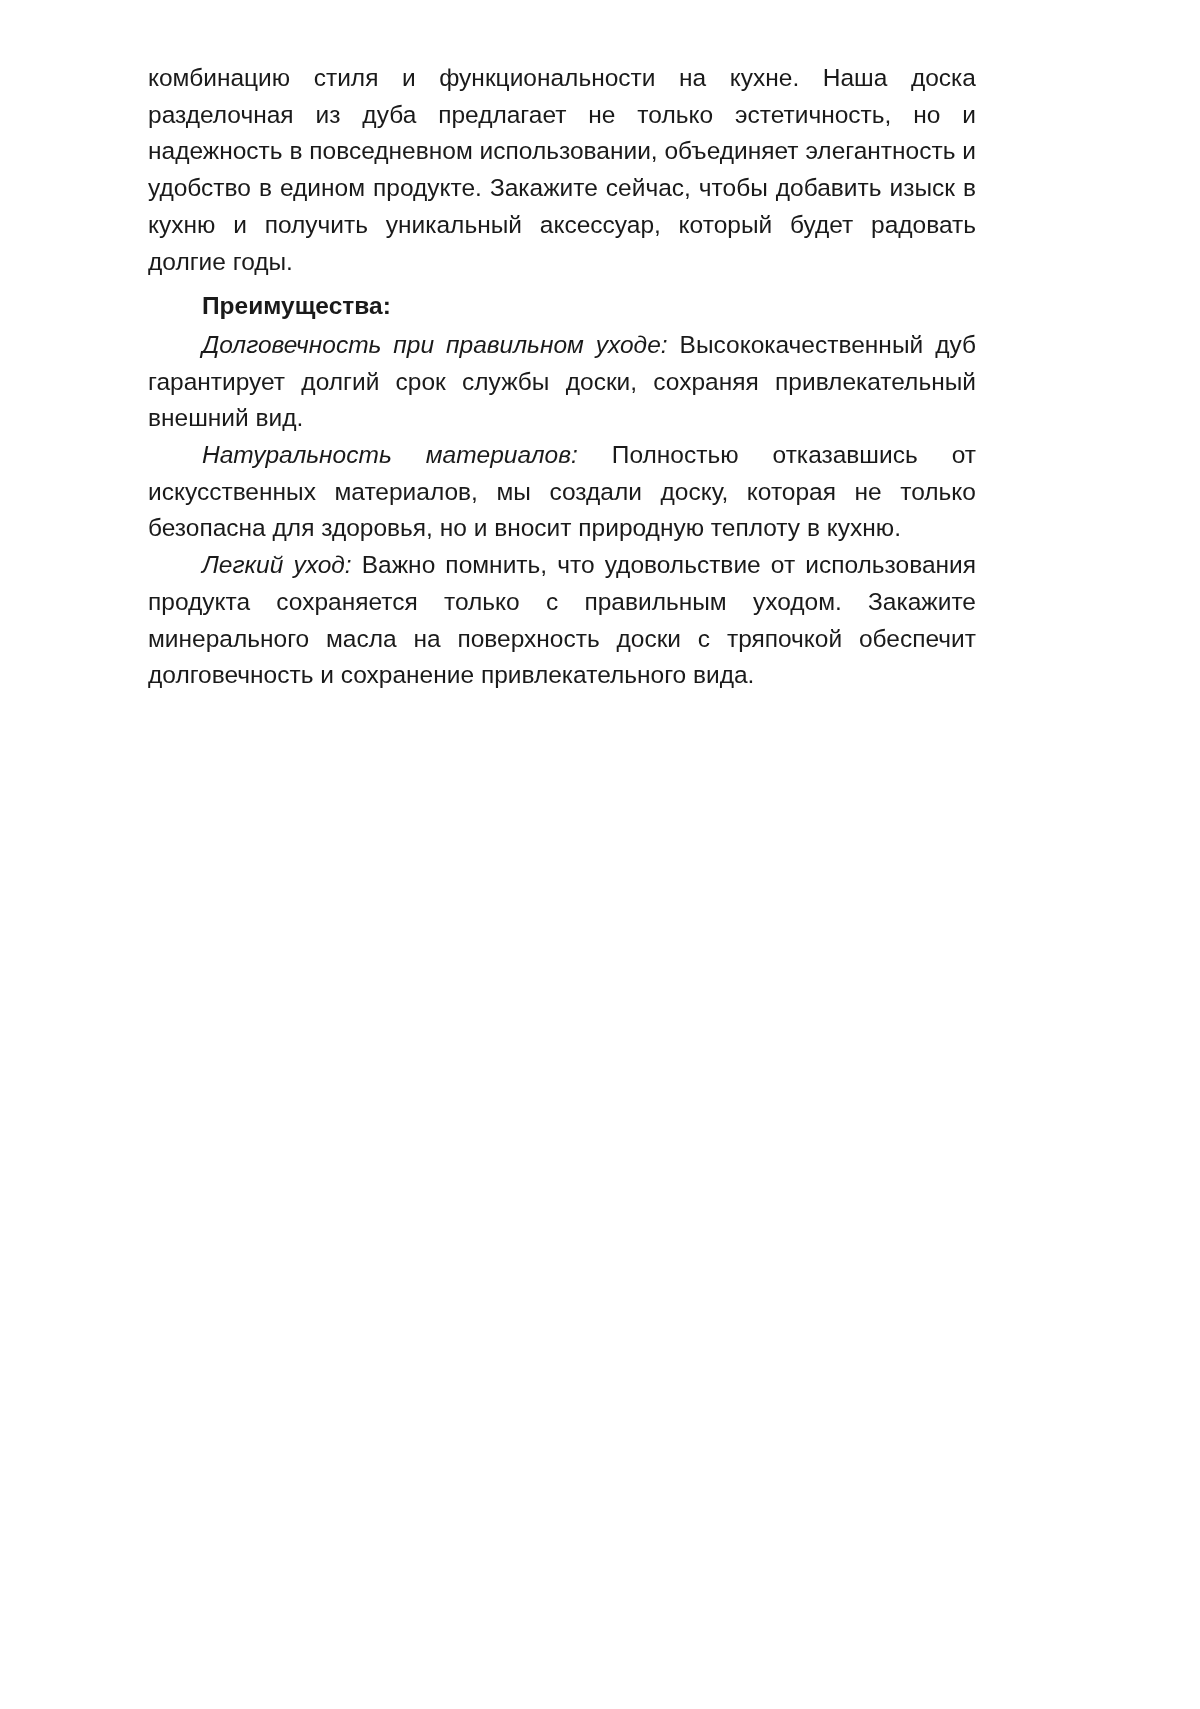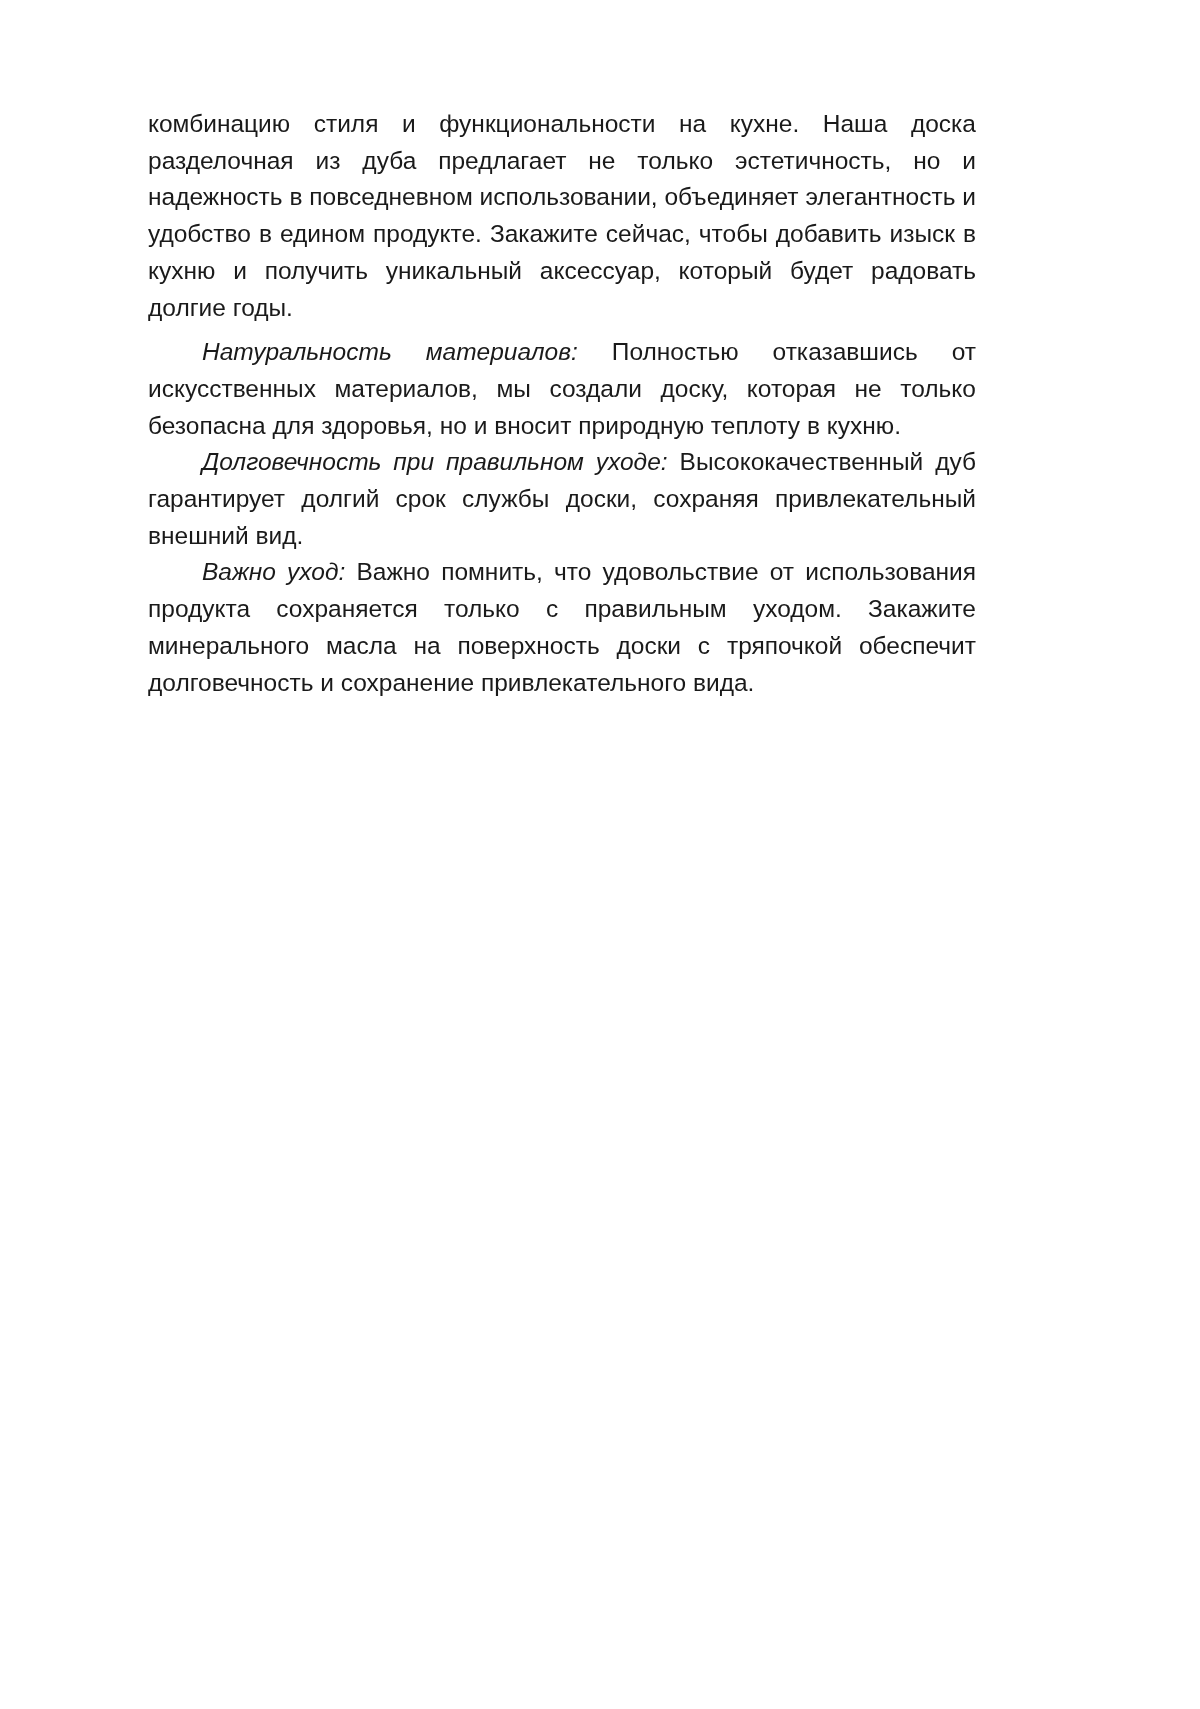--- a/index.html
+++ b/index.html
@@ -7,39 +7,39 @@
   .page {
     position: absolute;
     left: 148px;
     top: 60px;
     width: 828px;
     font-family: "Liberation Sans", sans-serif;
     font-size: 24.5px;
     line-height: 36.7px;
     color: #1a1a1a;
     text-align: justify;
-    margin-top: 46px;
   }
   .page p { margin: 0; }
   .page p.first { margin-bottom: 8px; }
   .page p.indent { text-indent: 54px; }
   .page .heading { font-weight: bold; text-indent: 54px; margin-bottom: 2px; }
   .page .lead { font-style: italic; }
 </style>
 </head>
 <body>
 
 <div class="page">
   <p class="first">комбинацию стиля и функциональности на кухне. Наша доска разделочная из дуба предлагает не только эстетичность, но и надежность в повседневном использовании, объединяет элегантность и удобство в едином продукте. Закажите сейчас, чтобы добавить изыск в кухню и получить уникальный аксессуар, который будет радовать долгие годы.</p>
 
+  <p class="heading">Преимущества:</p>
+
+  <p class="indent">
+    <span class="lead">Долговечность при правильном уходе:</span><span> Высококачественный дуб гарантирует долгий срок службы доски, сохраняя привлекательный внешний вид.</span>
+  </p>
 
   <p class="indent">
     <span class="lead">Натуральность материалов:</span><span> Полностью отказавшись от искусственных материалов, мы создали доску, которая не только безопасна для здоровья, но и вносит природную теплоту в кухню.</span>
   </p>
 
   <p class="indent">
-    <span class="lead">Долговечность при правильном уходе:</span><span> Высококачественный дуб гарантирует долгий срок службы доски, сохраняя привлекательный внешний вид.</span>
-  </p>
-
-  <p class="indent">
-    <span class="lead">Важно уход:</span><span> Важно помнить, что удовольствие от использования продукта сохраняется только с правильным уходом. Закажите минерального масла на поверхность доски с тряпочкой обеспечит долговечность и сохранение привлекательного вида.</span>
+    <span class="lead">Легкий уход:</span><span> Важно помнить, что удовольствие от использования продукта сохраняется только с правильным уходом. Закажите минерального масла на поверхность доски с тряпочкой обеспечит долговечность и сохранение привлекательного вида.</span>
   </p>
 </div>
 
 </body></html>

